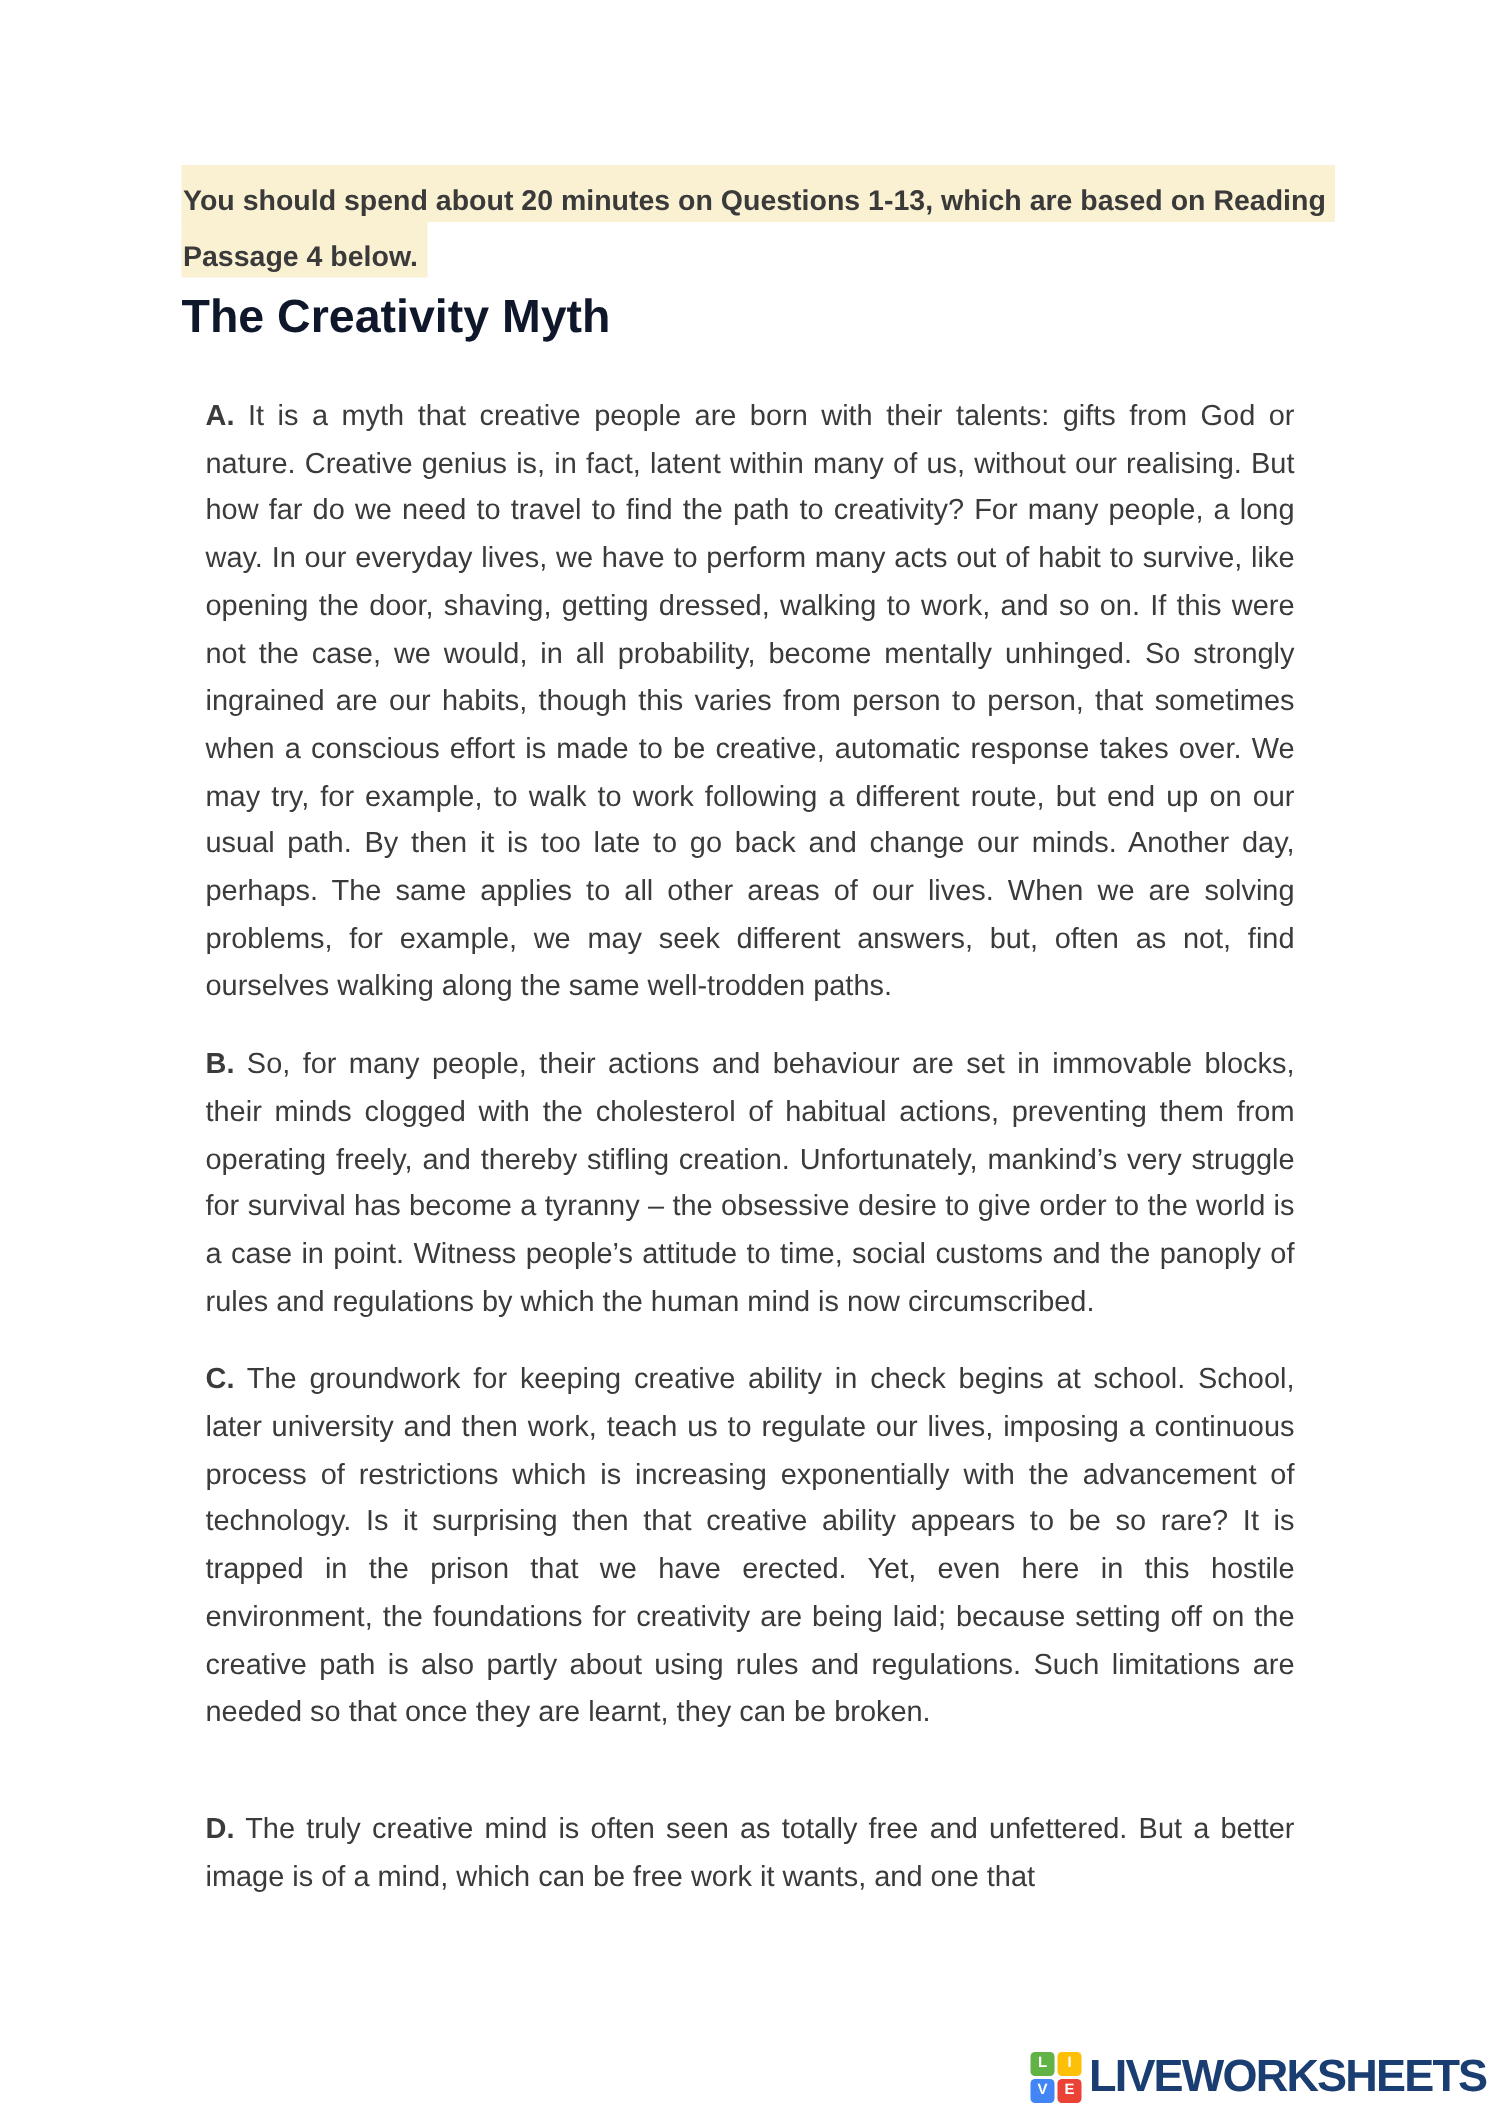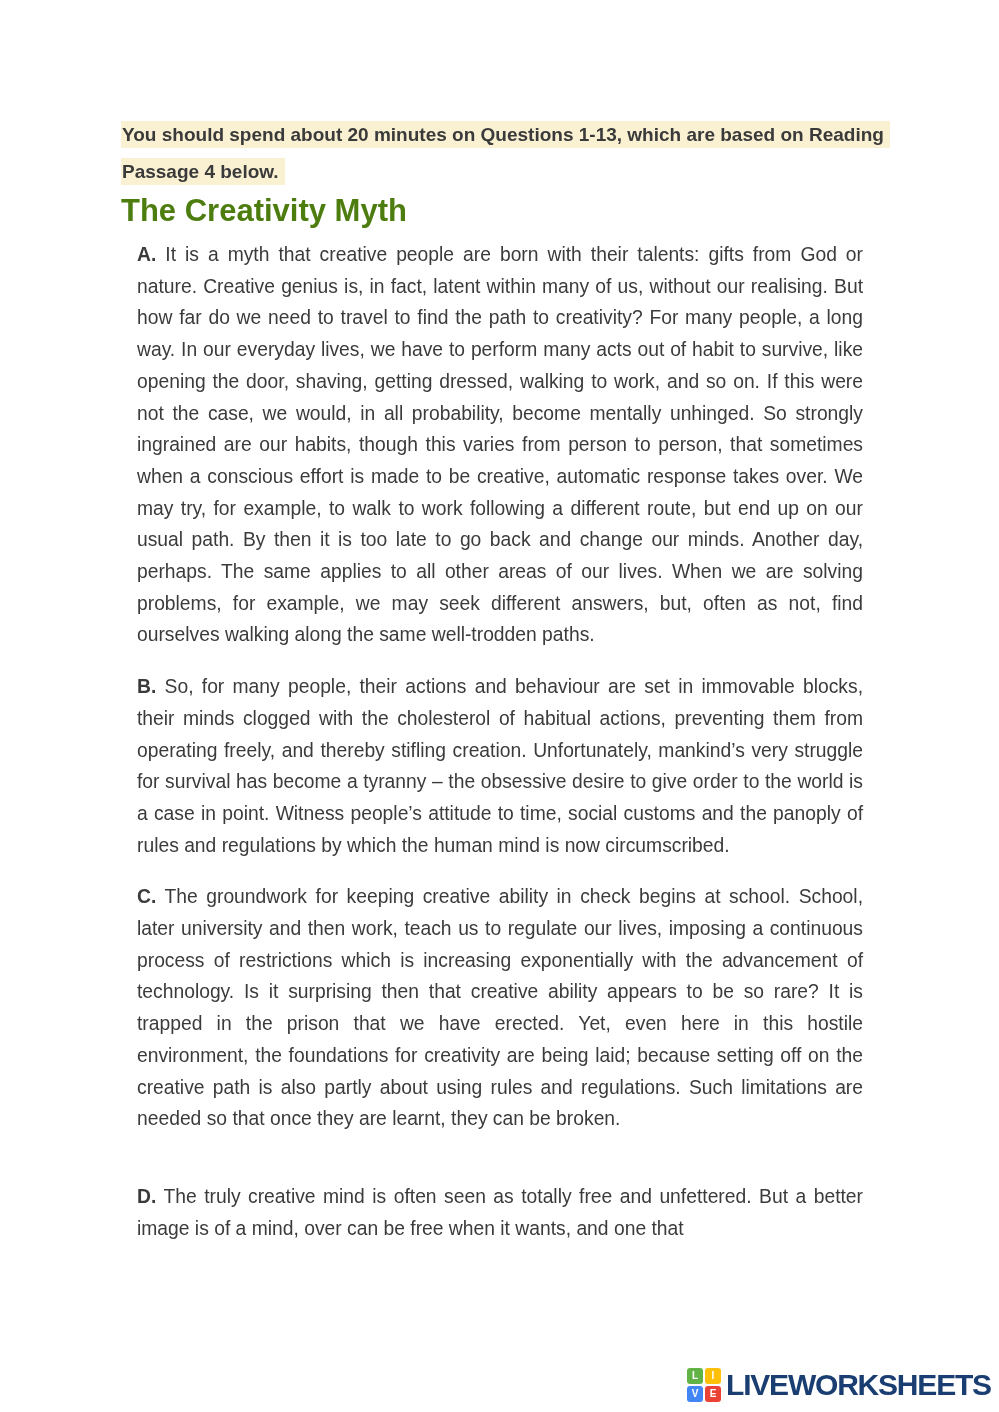--- a/index.html
+++ b/index.html
@@ -20,38 +20,38 @@
   }
   .intro-line {
     font-size: 19px;
     font-weight: bold;
     line-height: 37px;
     color: #3a3a3a;
     white-space: nowrap;
   }
   .intro-line .hl {
     background: #faf1d3;
-    padding: 3px 6px 3px 1px;
+    padding: 14px 6px 3px 1px;
   }
   .doc-title {
     margin-top: 4px;
     font-size: 31px;
     font-weight: bold;
     line-height: 34px;
-    color: #4d7c0f;
+    color: #0f172a;
   }
   .passage {
     margin-left: 16px;
     width: 726px;
     text-align: justify;
     font-size: 19.3px;
     line-height: 31.7px;
     color: #3b3b3b;
   }
-  .passage p { margin-top: 11px; }
+  .passage p { margin-top: 34px; }
   .passage p + p { margin-top: 20px; }
   .passage p.last-para { margin-top: 46px; }
   .plabel { font-weight: bold; }
   .brand {
     position: absolute;
     left: 687px;
     top: 1368px;
     display: flex;
     align-items: center;
     cursor: pointer;
@@ -96,21 +96,21 @@
 
     <h1 class="doc-title">The Creativity Myth</h1>
 
     <div class="passage">
       <p><span class="plabel">A.</span> <span>It is a myth that creative people are born with their talents: gifts from God or nature. Creative genius is, in fact, latent within many of us, without our realising. But how far do we need to travel to find the path to creativity? For many people, a long way. In our everyday lives, we have to perform many acts out of habit to survive, like opening the door, shaving, getting dressed, walking to work, and so on. If this were not the case, we would, in all probability, become mentally unhinged. So strongly ingrained are our habits, though this varies from person to person, that sometimes when a conscious effort is made to be creative, automatic response takes over. We may try, for example, to walk to work following a different route, but end up on our usual path. By then it is too late to go back and change our minds. Another day, perhaps. The same applies to all other areas of our lives. When we are solving problems, for example, we may seek different answers, but, often as not, find ourselves walking along the same well-trodden paths.</span></p>
 
       <p><span class="plabel">B.</span> <span>So, for many people, their actions and behaviour are set in immovable blocks, their minds clogged with the cholesterol of habitual actions, preventing them from operating freely, and thereby stifling creation. Unfortunately, mankind’s very struggle for survival has become a tyranny – the obsessive desire to give order to the world is a case in point. Witness people’s attitude to time, social customs and the panoply of rules and regulations by which the human mind is now circumscribed.</span></p>
 
       <p><span class="plabel">C.</span> <span>The groundwork for keeping creative ability in check begins at school. School, later university and then work, teach us to regulate our lives, imposing a continuous process of restrictions which is increasing exponentially with the advancement of technology. Is it surprising then that creative ability appears to be so rare? It is trapped in the prison that we have erected. Yet, even here in this hostile environment, the foundations for creativity are being laid; because setting off on the creative path is also partly about using rules and regulations. Such limitations are needed so that once they are learnt, they can be broken.</span></p>
 
-      <p class="last-para"><span class="plabel">D.</span> <span>The truly creative mind is often seen as totally free and unfettered. But a better image is of a mind, over can be free when it wants, and one that</span></p>
+      <p class="last-para"><span class="plabel">D.</span> <span>The truly creative mind is often seen as totally free and unfettered. But a better image is of a mind, which can be free work it wants, and one that</span></p>
     </div>
 
   </div>
 
   <div class="brand">
     <div class="brand-tiles">
       <div class="tile" style="background-color: rgb(97, 179, 70);">L</div>
       <div class="tile" style="background-color: rgb(253, 192, 7);">I</div>
       <div class="tile" style="background-color: rgb(66, 133, 244);">V</div>
       <div class="tile" style="background-color: rgb(234, 67, 53);">E</div>

